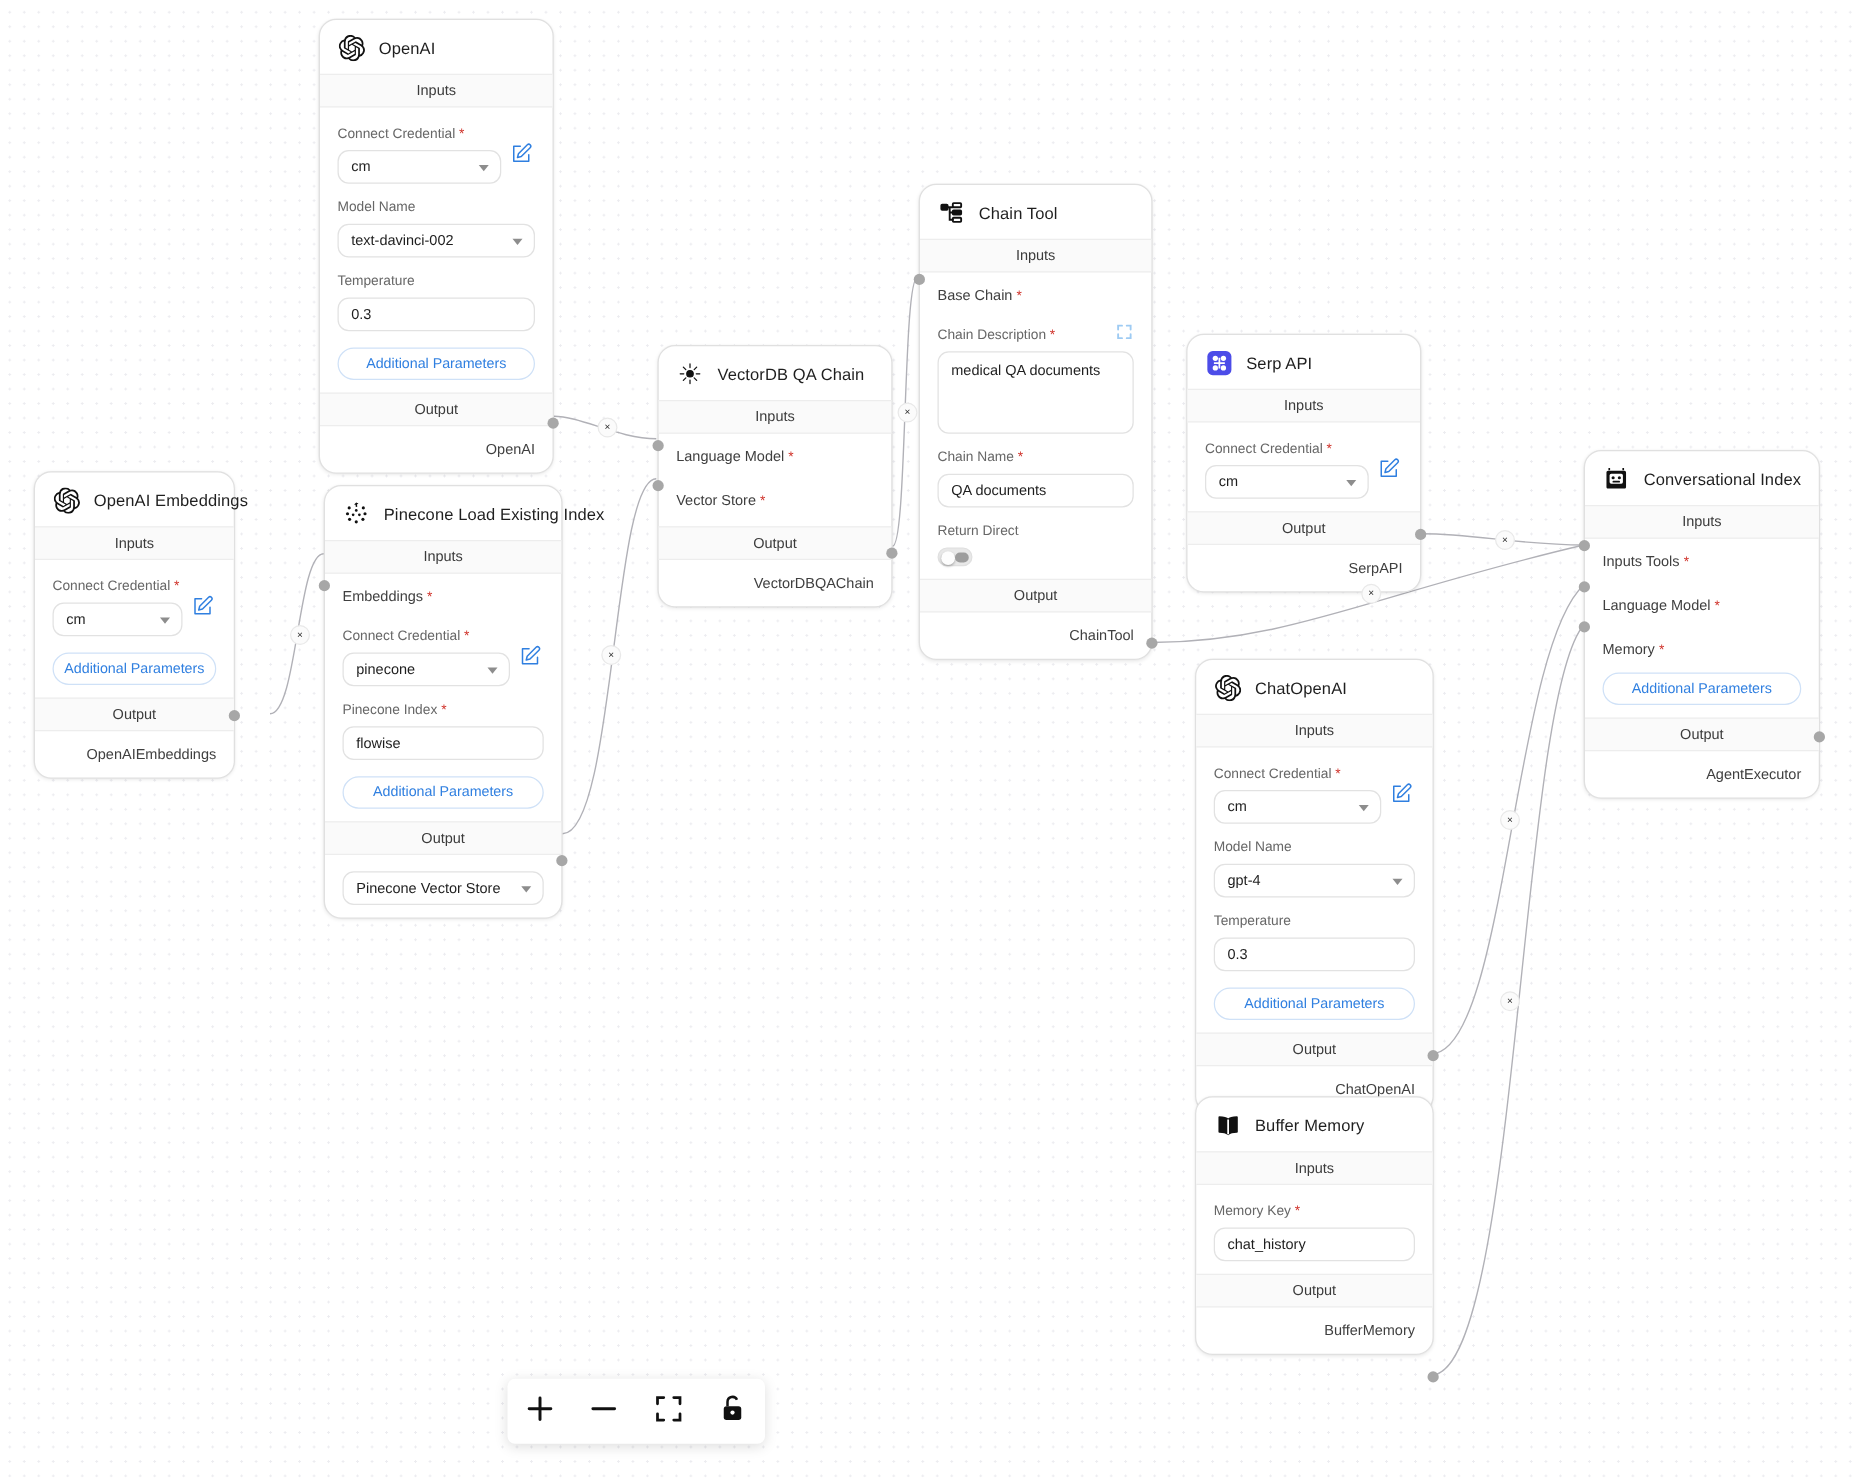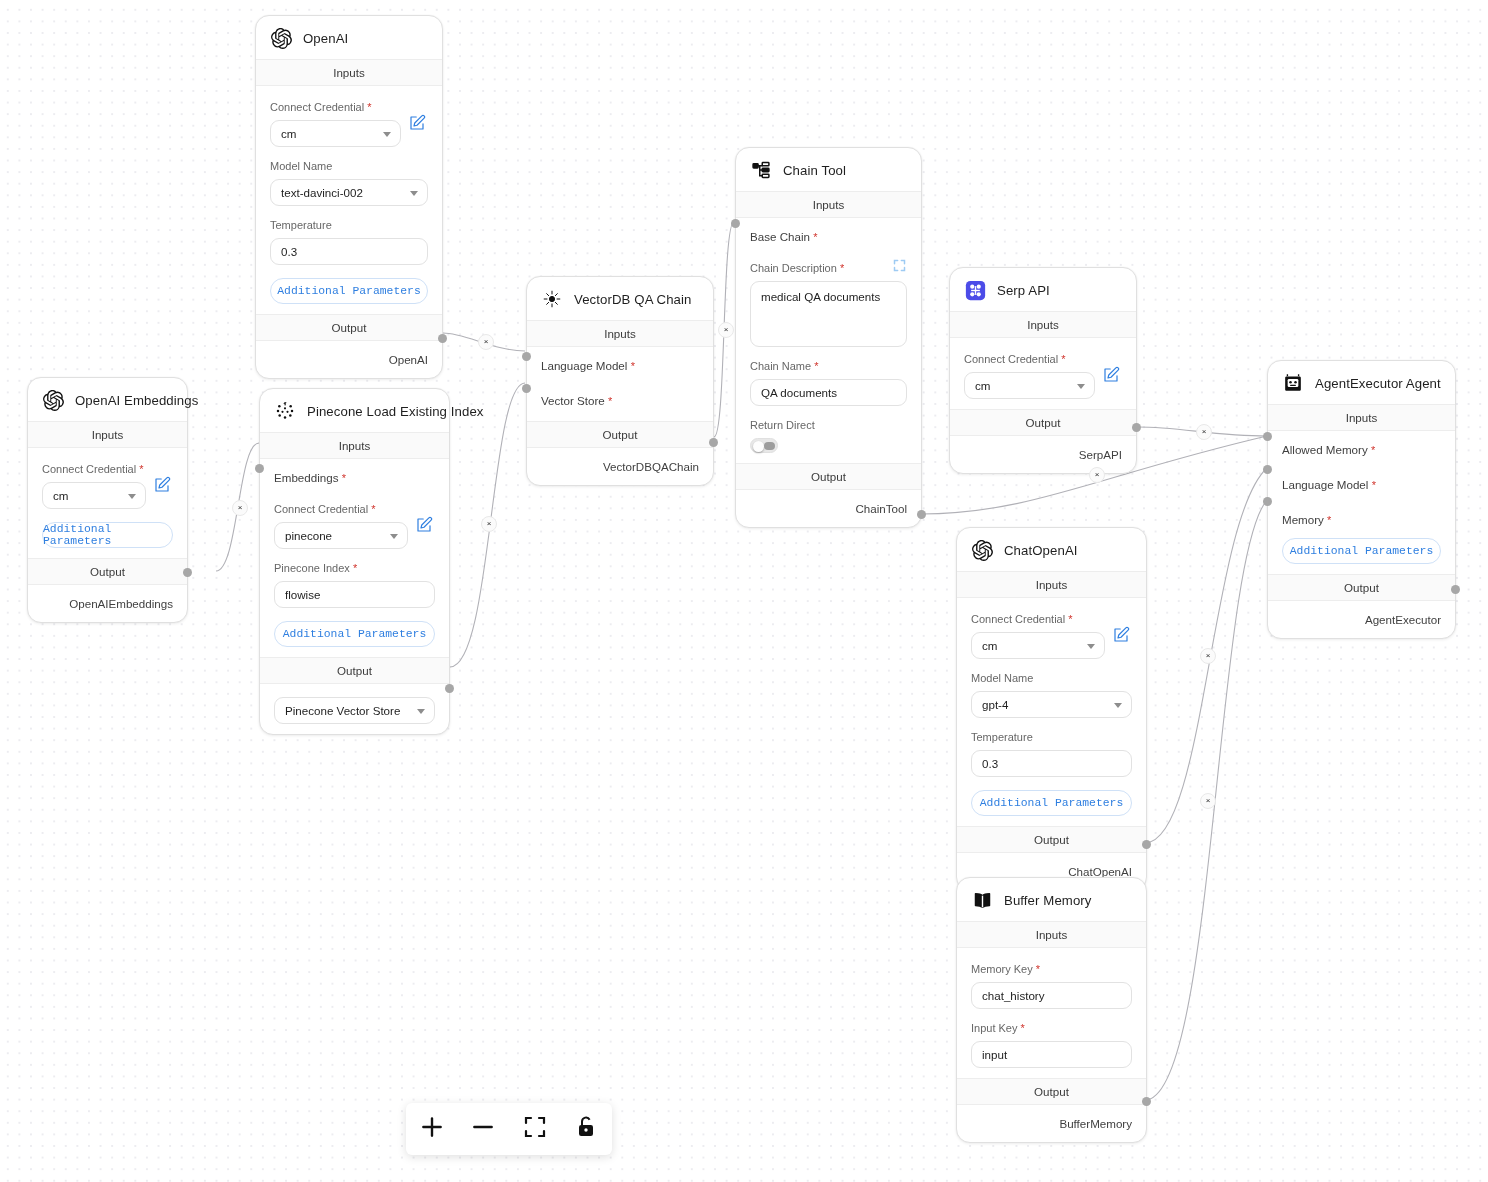--- a/index.html
+++ b/index.html
@@ -97,21 +97,20 @@
   .btn-outline {
     margin-top: 13px;
     height: 26px;
     border: 1px solid #cfe1f7;
     border-radius: 13px;
     color: #2f7fe0;
     font-size: 11.4px;
     display: flex; align-items: center; justify-content: center;
     background: #fff;
     cursor: pointer;
-    font-family: Liberation Mono, monospace;
   }
   .io-row {
     font-size: 11.6px;
     color: #3f3f3f;
     padding: 12px 14px 4px 14px;
   }
   .io-row.out { text-align: right; padding: 12px 14px 12px 14px; }
   .handle {
     position: absolute;
     width: 9px; height: 9px;
@@ -544,26 +543,20 @@
       <span class="node-title">Buffer Memory</span>
     </div>
     <div class="band">Inputs</div>
     <div class="body">
       <div class="field">
         <span class="flabel"><span>Memory Key</span> <span class="req">*</span></span>
         <div class="ctrl">
           <span>chat_history</span>
         </div>
       </div>
-      <div class="field">
-        <span class="flabel"><span>Input Key</span> <span class="req">*</span></span>
-        <div class="ctrl">
-          <span>input</span>
-        </div>
-      </div>
     </div>
     <div class="band">Output</div>
     <div class="io-row out">
       <span>BufferMemory</span>
       <span class="handle right" style="top:219px;"></span>
     </div>
   </div>
 
   <div class="node" style="left:1267px; top:360px; width:189px;">
     <div class="node-head">
@@ -572,26 +565,26 @@
             <g fill="#111">
           <path d="M4.5 1.6h1.6v2.2H4.5zM17.9 1.6h1.6v2.2h-1.6z"></path>
           <path d="M4.2 4.2h15.6c.9 0 1.6.7 1.6 1.6v14c0 .9-.7 1.6-1.6 1.6H4.2c-.9 0-1.6-.7-1.6-1.6v-14c0-.9.7-1.6 1.6-1.6z"></path>
           <rect x="5.6" y="7.2" width="12.8" height="9.6" rx="1.6" fill="#fff"></rect>
           <circle cx="9" cy="11" r="1.5" fill="#111"></circle>
               <circle cx="15" cy="11" r="1.5" fill="#111"></circle>
           <rect x="8.4" y="14" width="7.2" height="1.6" rx=".8" fill="#111"></rect>
         </g>
           </svg>
       </span>
-      <span class="node-title">AgentExecutor Agent</span>
+      <span class="node-title">Conversational Index</span>
     </div>
     <div class="band">Inputs</div>
     <div class="io-row">
       <span class="handle left" style="top:71px;"></span>
-      <span>Allowed Memory</span>
+      <span>Inputs Tools</span>
       <span class="req">*</span>
     </div>
     <div class="io-row" style="padding-top:18px;">
       <span class="handle left" style="top:104px;"></span>
       <span>Language Model</span>
       <span class="req">*</span>
     </div>
     <div class="io-row" style="padding-top:18px;">
       <span class="handle left" style="top:136px;"></span>
       <span>Memory</span>

